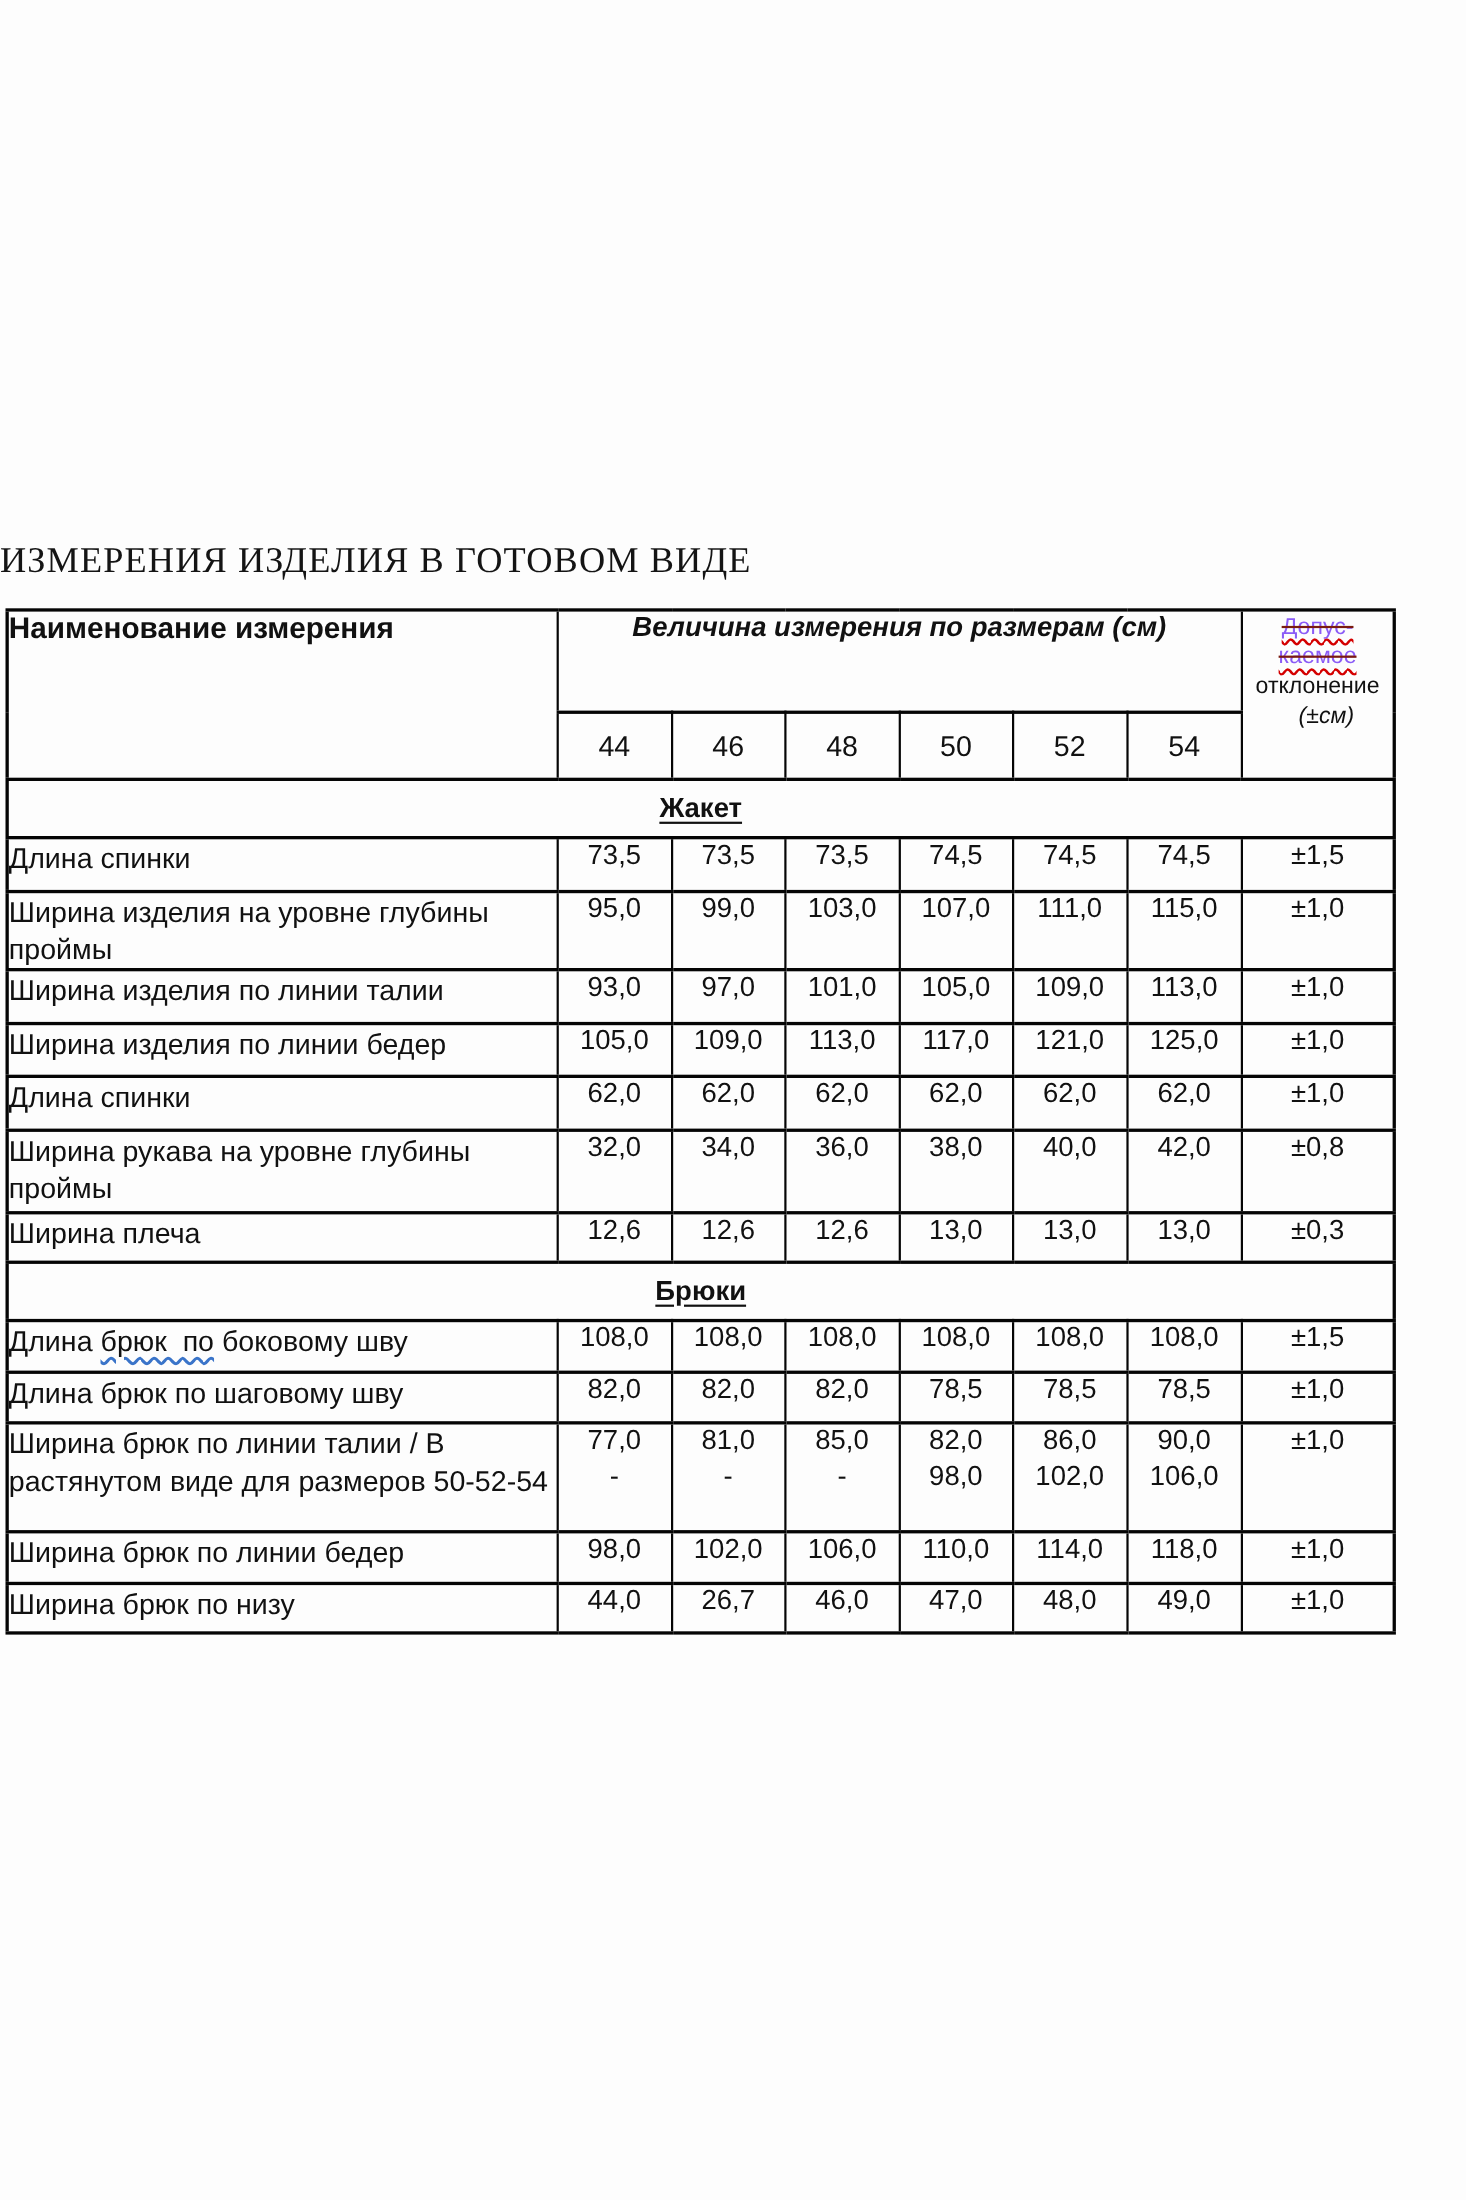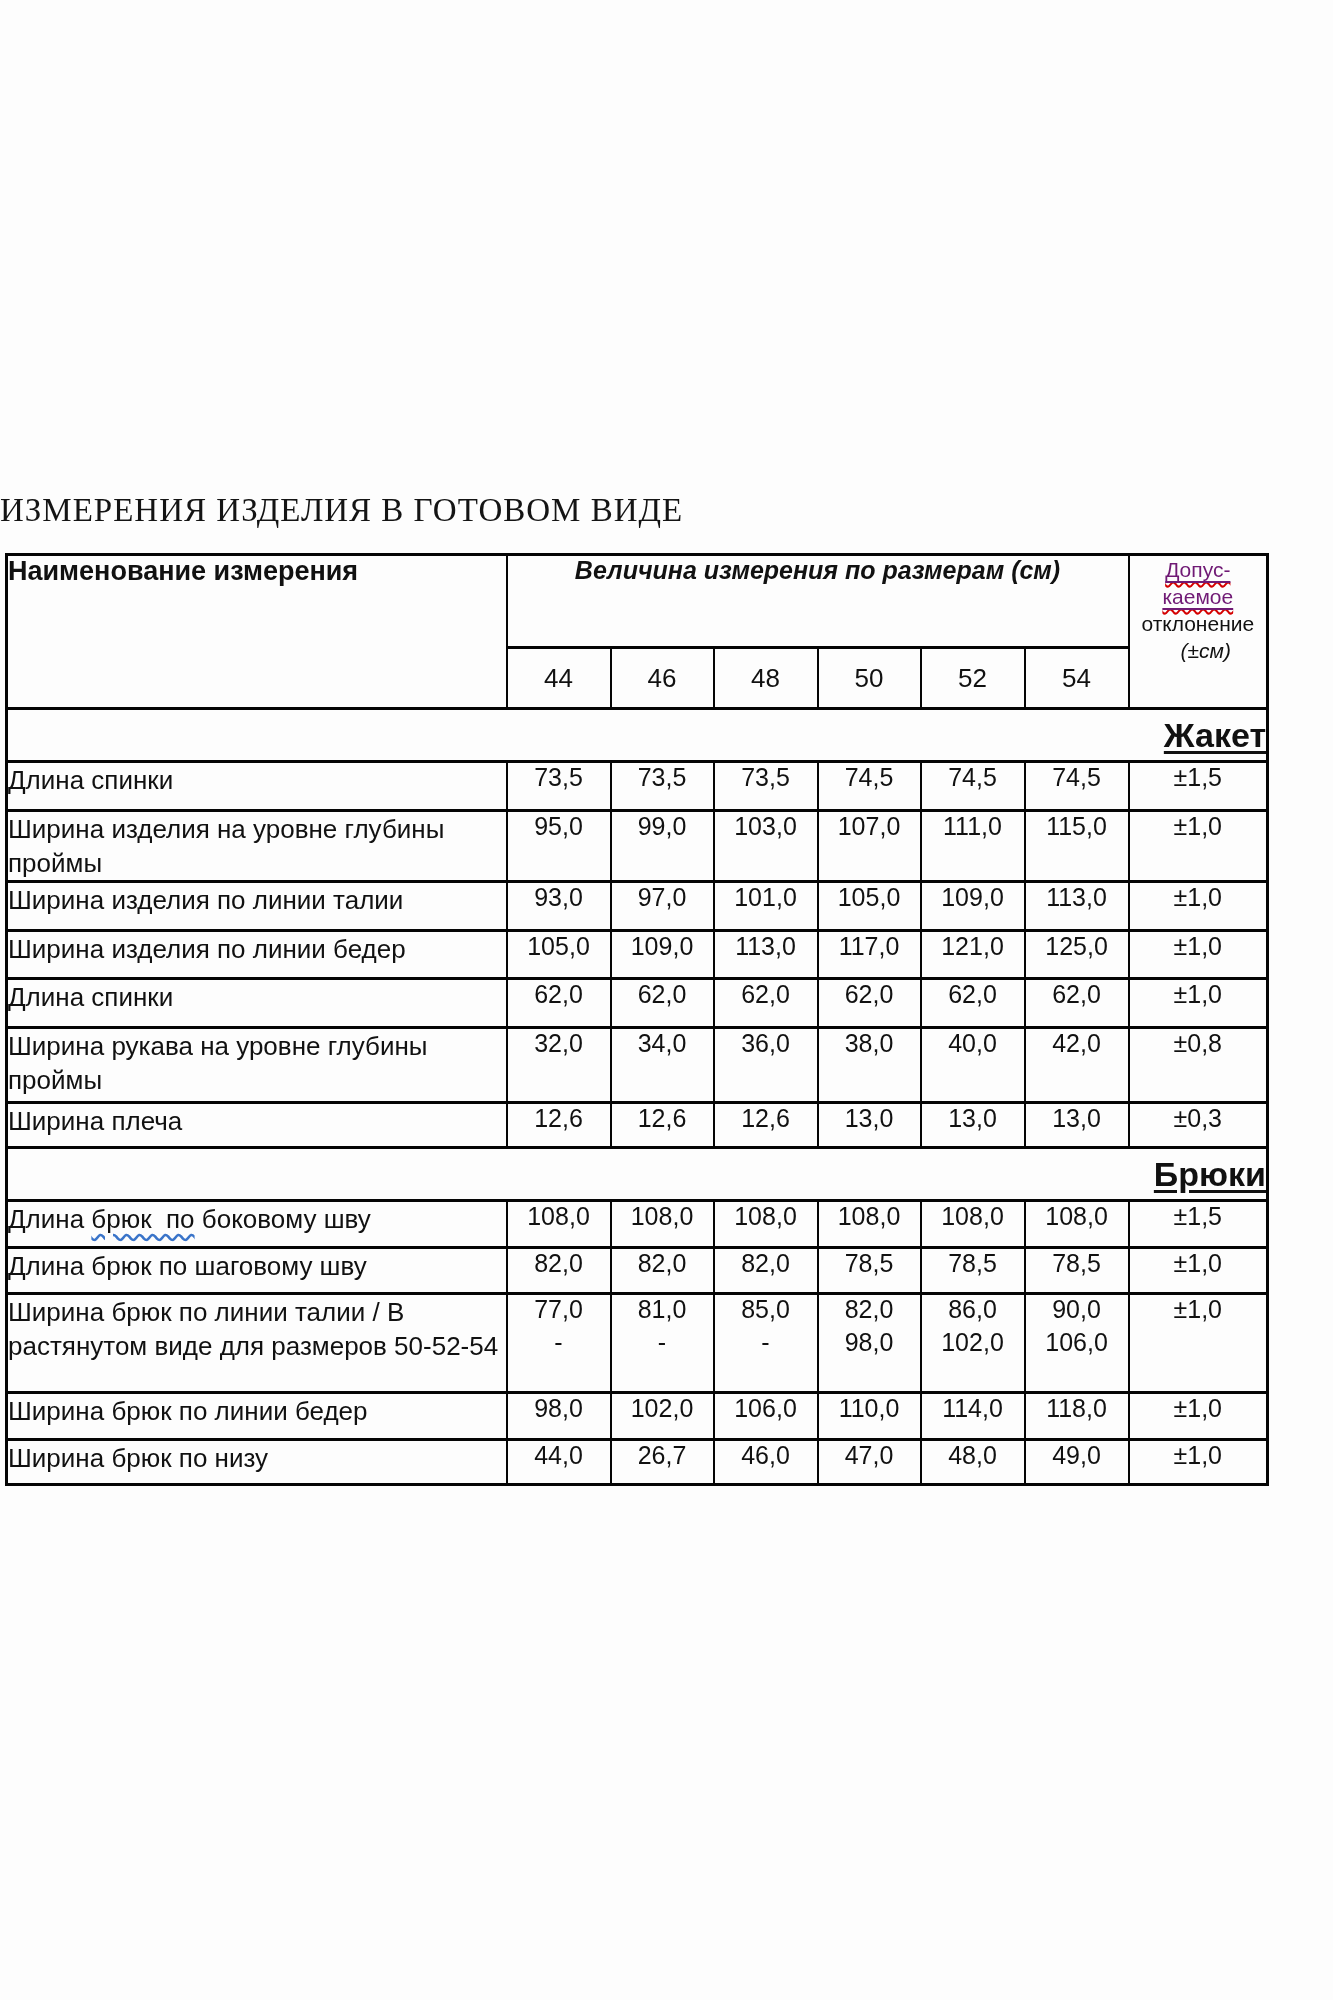--- a/index.html
+++ b/index.html
@@ -82,34 +82,33 @@
     line-height: 27px;
     padding-top: 4px;
   }
   .wavy-red {
     text-decoration-line: underline;
     text-decoration-style: wavy;
     text-decoration-color: #d40000;
     text-underline-offset: 4px;
   }
   .strike-red {
-    color: #701a75;
+    color: #8b5cf6;
     text-decoration-line: line-through;
     text-decoration-thickness: 2px;
     text-decoration-color: #7a1a10;
-    text-decoration: underline;
   }
   .tol-unit { font-style: italic; margin-left: 16px; }
 
   
   tr.section td {
-    text-align: right;
+    text-align: center;
     vertical-align: middle;
     font-weight: bold;
-    font-size: 34px;
+    font-size: 25px;
     height: 50px;
   }
   tr.section td span { text-decoration: underline; text-underline-offset: 4px; }
 
   
   td.lbl {
     font-size: 26px;
     line-height: 34px;
     padding: 4px 10px 4px 28px;
     text-align: left;

